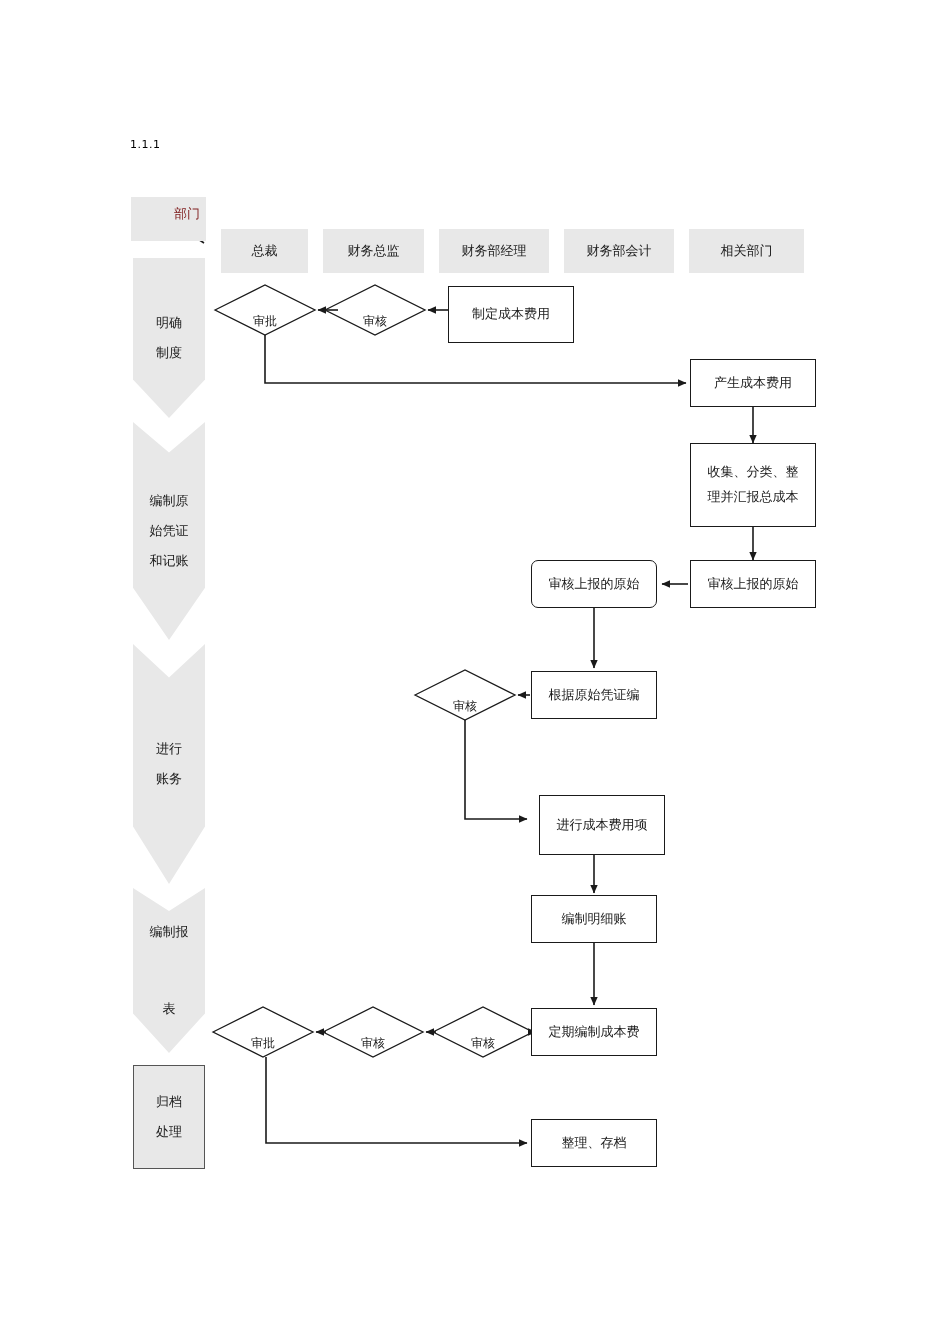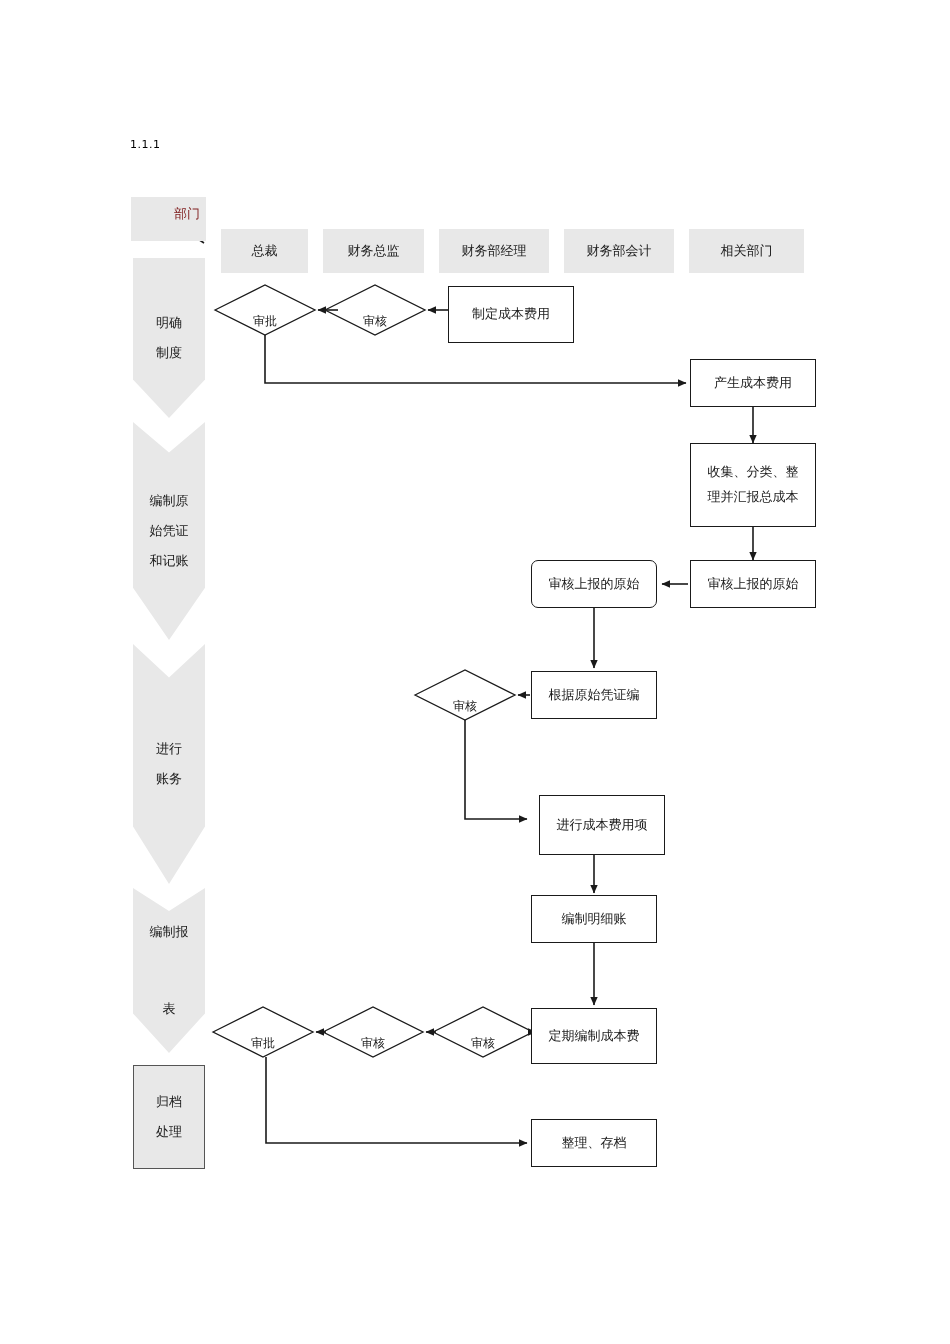--- a/index.html
+++ b/index.html
@@ -238,21 +238,21 @@
 </div>
 
 <div class="box" style="left:531px; top:795px; width:126px; height:60px;margin-left:8px;">
   <span>进行成本费用项</span>
 </div>
 
 <div class="box" style="left:531px; top:895px; width:126px; height:48px;">
   <span>编制明细账</span>
 </div>
 
-<div class="box" style="left:531px; top:1008px; width:126px; height:56px;">
+<div class="box" style="left:531px; top:1008px; width:126px; height:48px;">
   <span>定期编制成本费</span>
 </div>
 
 <div class="box" style="left:531px; top:1119px; width:126px; height:48px;">
   <span>整理、存档</span>
 </div>
 
 <div class="diamond" style="left:215px; top:285px; width:100px; height:50px;">
   <span class="dlabel" style="top:28px;">审批</span>
 </div>

